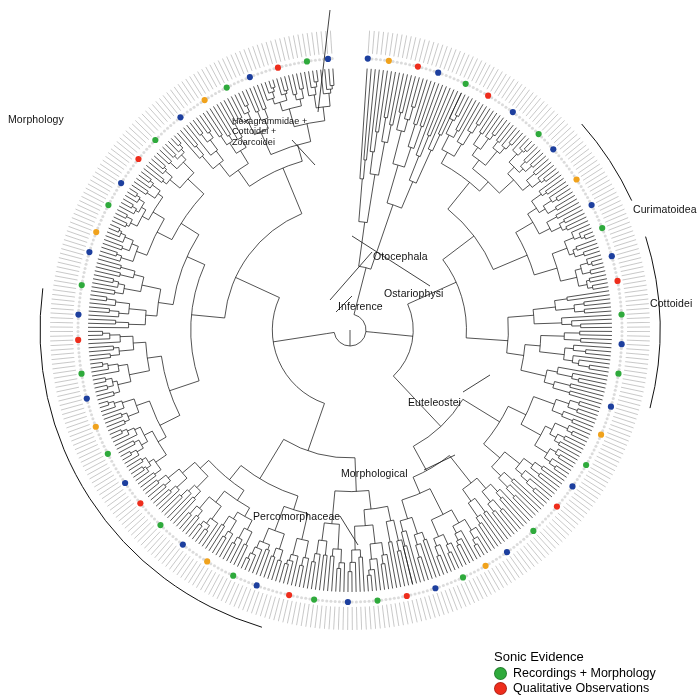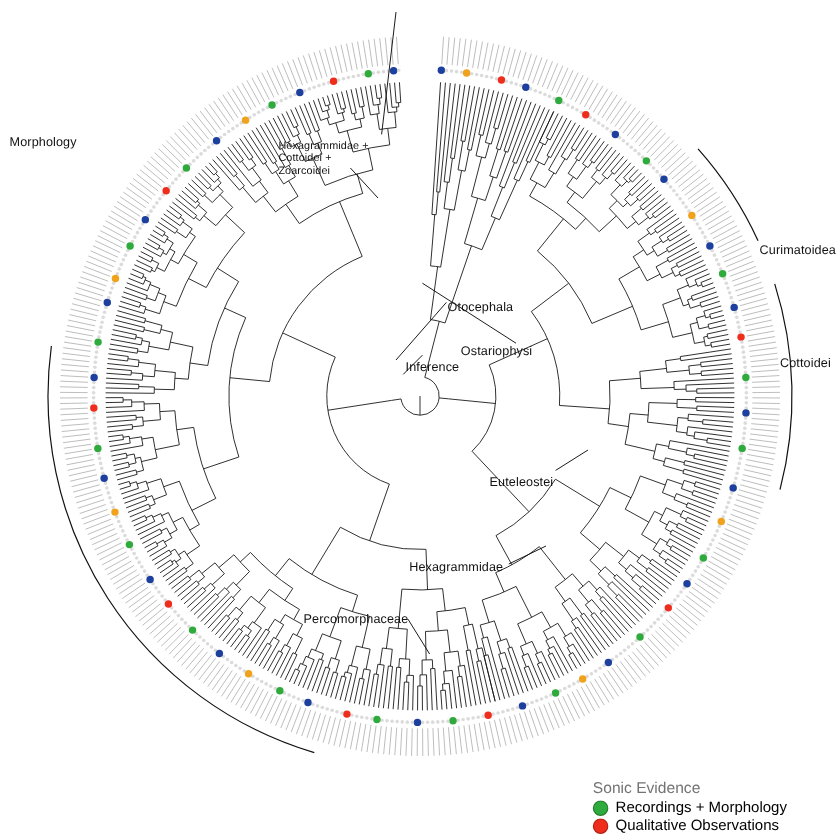--- a/index.html
+++ b/index.html
@@ -36,21 +36,21 @@
     font-size: 9px;
   }
   .legend {
     position: absolute;
     right: 6px;
     bottom: 4px;
     width: 200px;
   }
   .legend-title {
     font-size: 13px;
-    color: #737373;
+    color: #000000;
     margin-bottom: 2px;
   }
   .legend-row {
     display: flex;
     align-items: center;
     gap: 6px;
     margin-bottom: 1px;
   }
   .legend-dot {
     width: 11px;
@@ -2092,16 +2092,16 @@
   <div class="clade-label" style="left:8px;top:113px;">Morphology</div>
   <div class="clade-label small" style="left:232px;top:116px;">Hexagrammidae +
 Cottoidei +
 Zoarcoidei</div>
   <div class="clade-label" style="left:633px;top:203px;">Curimatoidea</div>
   <div class="clade-label" style="left:650px;top:297px;">Cottoidei</div>
   <div class="clade-label" style="left:373px;top:250px;">Otocephala</div>
   <div class="clade-label" style="left:384px;top:287px;">Ostariophysi</div>
   <div class="clade-label" style="left:338px;top:300px;">Inference</div>
   <div class="clade-label" style="left:408px;top:396px;text-align:right;">Euteleostei</div>
-  <div class="clade-label" style="left:341px;top:467px;">Hexagrammidae</div>
+  <div class="clade-label" style="left:341px;top:467px;">Morphological</div>
   <div class="clade-label" style="left:253px;top:510px;">Percomorphaceae</div>
 
 </div>
 
 </body></html>

